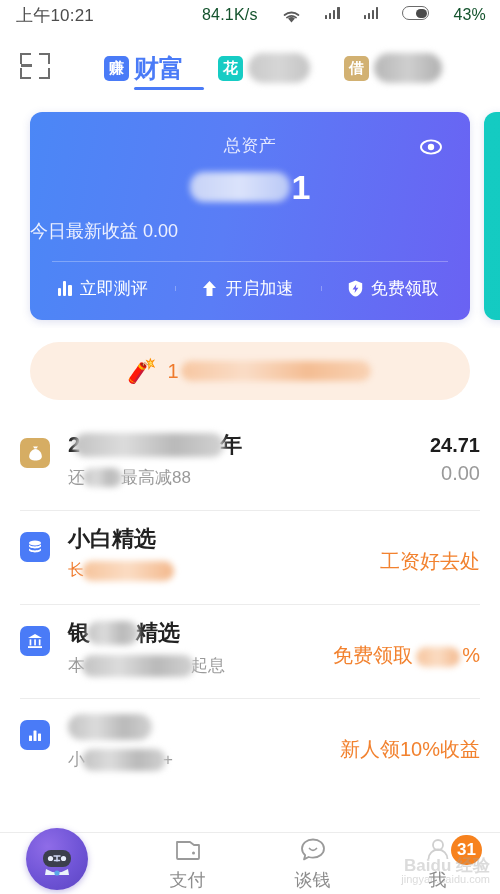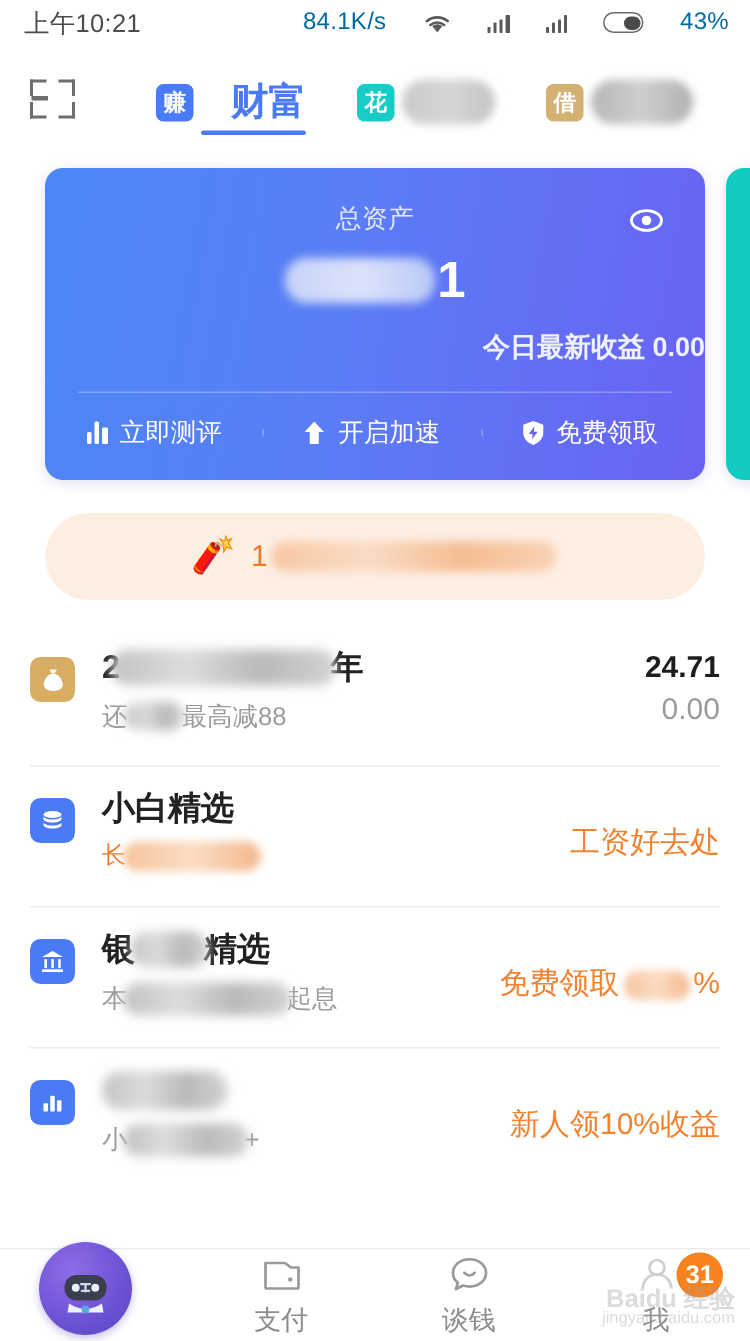--- a/index.html
+++ b/index.html
@@ -25,24 +25,23 @@
     display: flex;
     align-items: center;
     justify-content: space-between;
     padding: 0 14px 0 16px;
     font-size: 17px;
     color: #4c4c4c;
     letter-spacing: 0.2px;
   }
   .sb-right {
     display: flex;
-    align-items: center;
     gap: 24px;
     font-size: 16px;
-    color: #0369a1;
+    color: #14532d;
   }
   .sb-speed { font-size: 16px; }
   .sb-ic { display: inline-flex; align-items: flex-end; }
   .bars { display: inline-flex; align-items: flex-end; gap: 1.5px; height: 13px; }
   .bars i { display: block; width: 2.6px; background: #5a5a5a; border-radius: .5px; }
   .bars i:nth-child(1){ height: 4px; }
   .bars i:nth-child(2){ height: 6.5px; }
   .bars i:nth-child(3){ height: 9px; }
   .bars i:nth-child(4){ height: 12px; }
   .batt {
@@ -91,21 +90,20 @@
   }
   .tab-badge {
     width: 25px; height: 25px; border-radius: 5px;
     color: #fff; font-size: 15px; font-weight: bold;
     display: flex; align-items: center; justify-content: center;
     flex: 0 0 auto;
   }
   .tab-label {
     font-size: 25px; font-weight: bold; white-space: nowrap;
     line-height: 1;
-    margin-left: 20px;
   }
   .tab.active .tab-label { color: #4a7bf7; }
   .tab .underline {
     position: absolute; bottom: 12px; left: 30px; width: 70px; height: 3.5px;
     background: #4a7bf7; border-radius: 2px;
   }
   .blur-pill {
     display: inline-block;
     background: linear-gradient(90deg,#c9c9c9,#d6d6d6,#c4c4c4);
     border-radius: 16px;
@@ -149,21 +147,21 @@
     display: flex; justify-content: center; align-items: center;
     height: 52px; margin-top: 4px;
   }
   .amount-blur {
     width: 100px; height: 30px; border-radius: 14px;
     background: linear-gradient(90deg,#c6d2f7,#dbe3fb,#b9c8f6);
     filter: blur(3.2px);
   }
   .amount-tail { font-size: 34px; font-weight: bold; margin-left: 2px; letter-spacing: 0; }
   .card-sub {
-    text-align: right; font-size: 18px; color: #eef1ff; margin-top: 6px; font-weight: bold;
+    text-align: left; font-size: 18px; color: #eef1ff; margin-top: 6px;
   }
   .card-divider {
     position: absolute; left: 22px; right: 22px; bottom: 58px;
     height: 1px; background: rgba(255,255,255,.28);
   }
   .card-actions {
     position: absolute; left: 0; right: 4px; bottom: 8px;
     display: flex; align-items: center; height: 48px;
   }
   .card-action {

